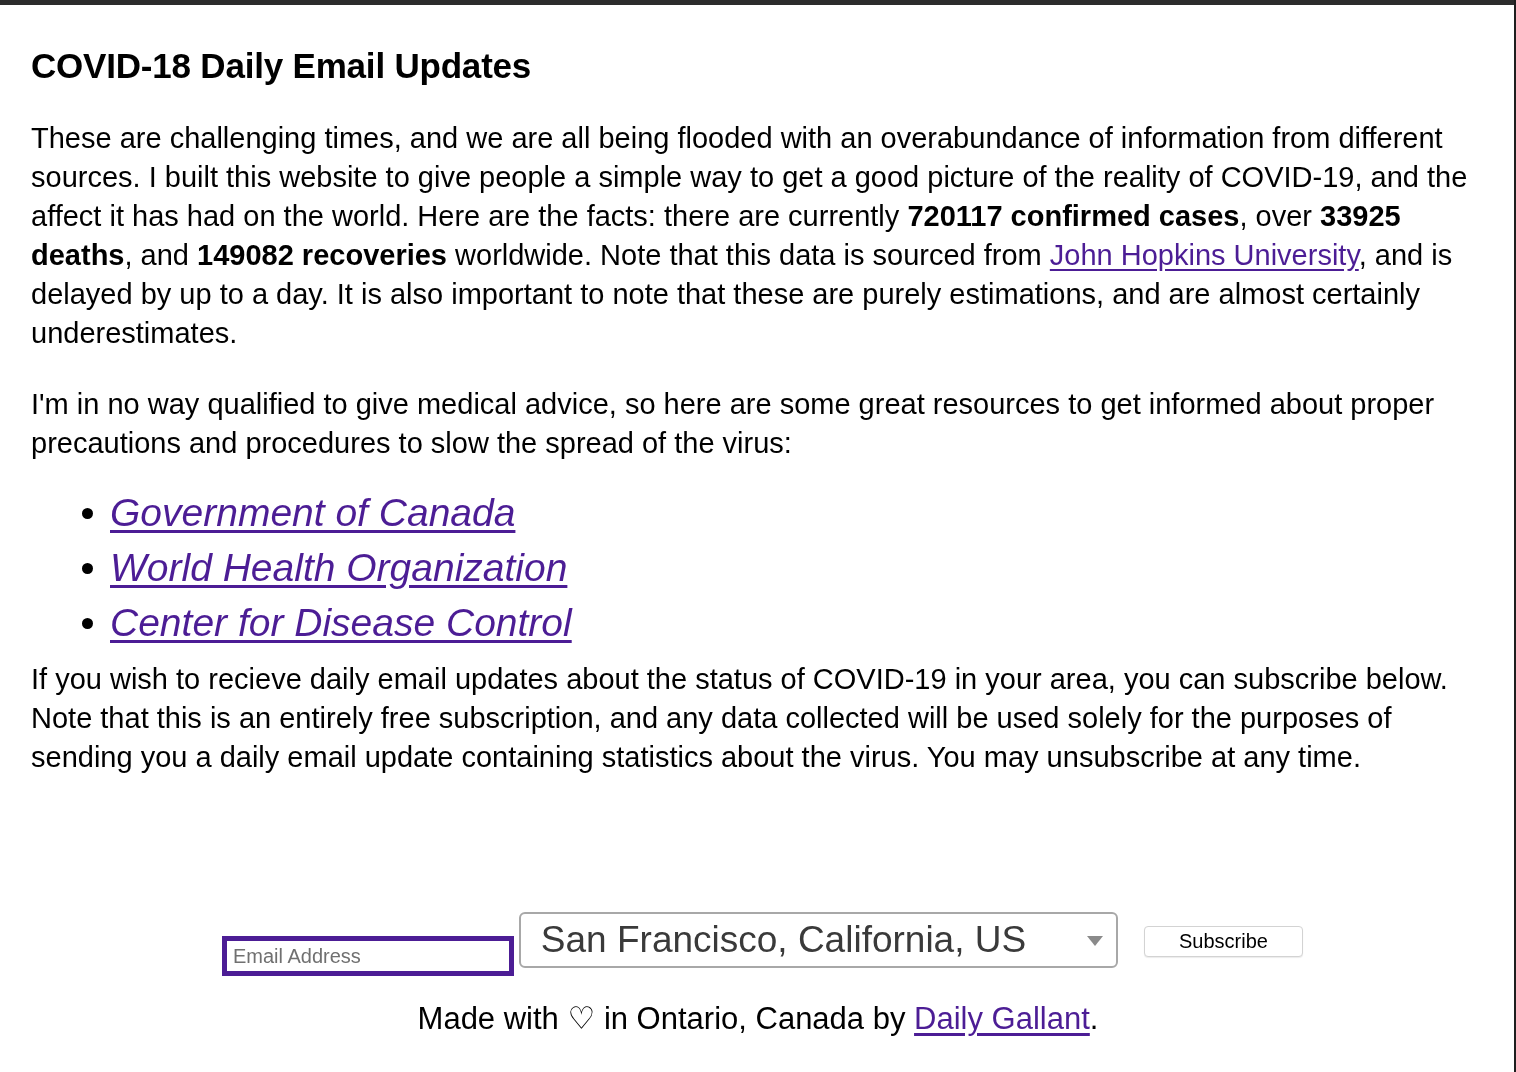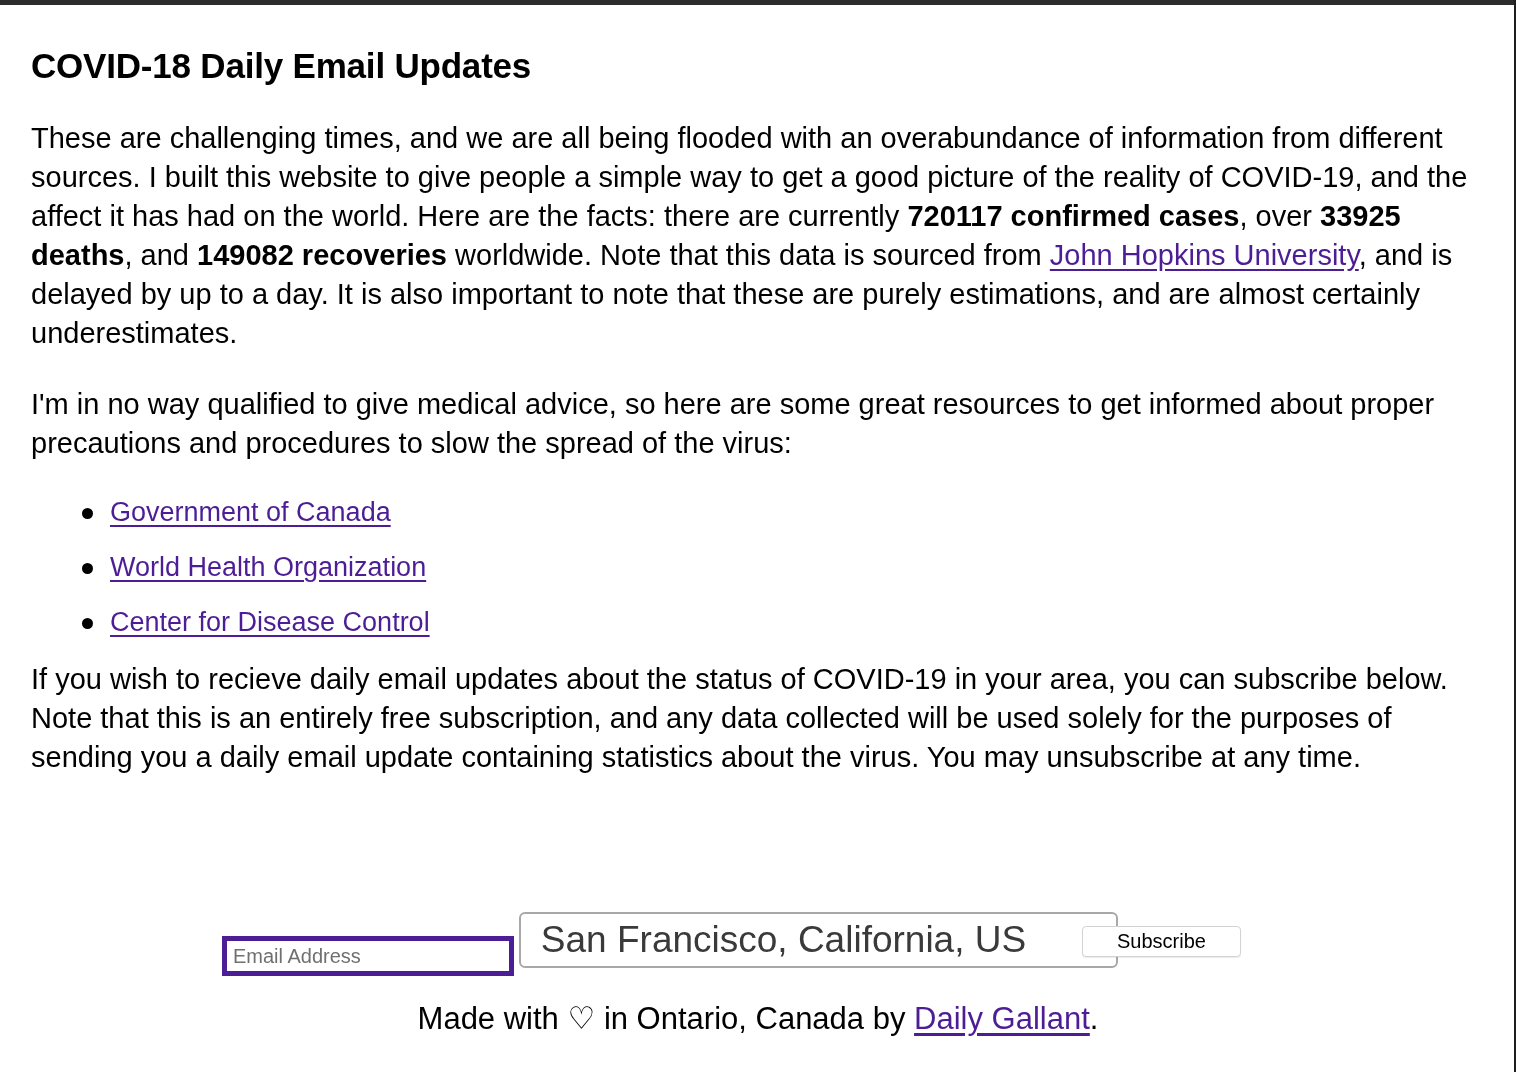--- a/index.html
+++ b/index.html
@@ -11,21 +11,21 @@
     }
     .top-bar { position: absolute; left: 0; top: 0; width: 1516px; height: 5px; background: #2c2c2c; }
     .right-bar { position: absolute; right: 0; top: 0; width: 2px; height: 1072px; background: #1e1e1e; }
     .content { position: absolute; left: 31px; top: 40px; width: 1460px; }
     h1 { margin: 0; font-size: 35px; font-weight: bold; line-height: 52px; letter-spacing: -0.2px; }
     p { margin: 0; font-size: 29px; line-height: 39px; }
     .intro { margin-top: 27px; }
     .resources { margin-top: 32px; }
     ul { margin: 0; padding: 0 0 0 79px; list-style: none; }
     ul { margin-top: 30px; }
-    li { font-size: 27px; line-height: 39px; margin-bottom: 16px; position: relative; }
+    li { font-size: 39px; line-height: 39px; margin-bottom: 16px; position: relative; font-style: italic; }
     li::before {
       content: ""; position: absolute; left: -28px; top: 15px;
       width: 11px; height: 11px; border-radius: 50%; background: #000;
     }
     a { color: #4c1d95; text-decoration: underline; text-underline-offset: 4px; }
     .subscribe-text { margin-top: 18px; }
     .form-row {
       position: absolute; top: 912px; left: 0; width: 1516px; height: 56px;
     }
     .email-input {
@@ -41,21 +41,21 @@
       background: #fff; display: flex; align-items: center; justify-content: center;
       cursor: pointer;
     }
     .location-select .label { font-size: 37px; color: #3a3a3a; margin-right: 70px; margin-left: 0; }
     .location-select .arrow {
       position: absolute; right: 13px; top: 22px; width: 0; height: 0;
       border-left: 8px solid transparent; border-right: 8px solid transparent;
       border-top: 10px solid #8a8a8a;
     }
     .subscribe-button {
-      position: absolute; left: 1082px; top: 14px; width: 159px; height: 31px;
+      position: absolute; left: 1144px; top: 14px; width: 159px; height: 31px;
       box-sizing: border-box; border: 1px solid #d3d3d3; border-radius: 4px;
       background: #ffffff; font-size: 20px; color: #000;
       font-family: "Liberation Sans", sans-serif; cursor: pointer;
       box-shadow: 0 1px 1px rgba(0,0,0,0.08);
     }
     .footer {
       position: absolute; top: 998px; left: 0; width: 1516px; text-align: center;
       font-size: 31px; line-height: 42px;
     }
     .heart { display: inline-block; }

